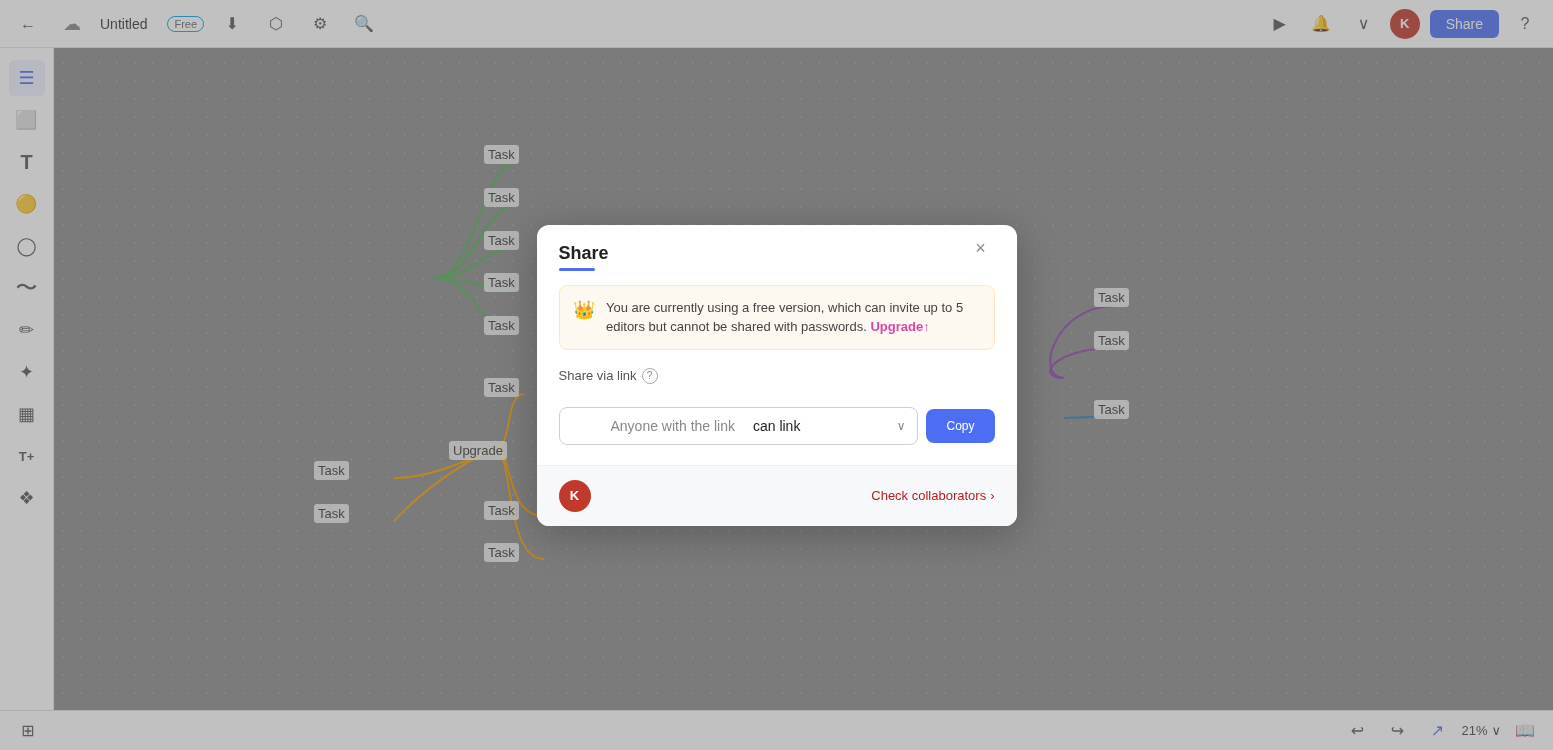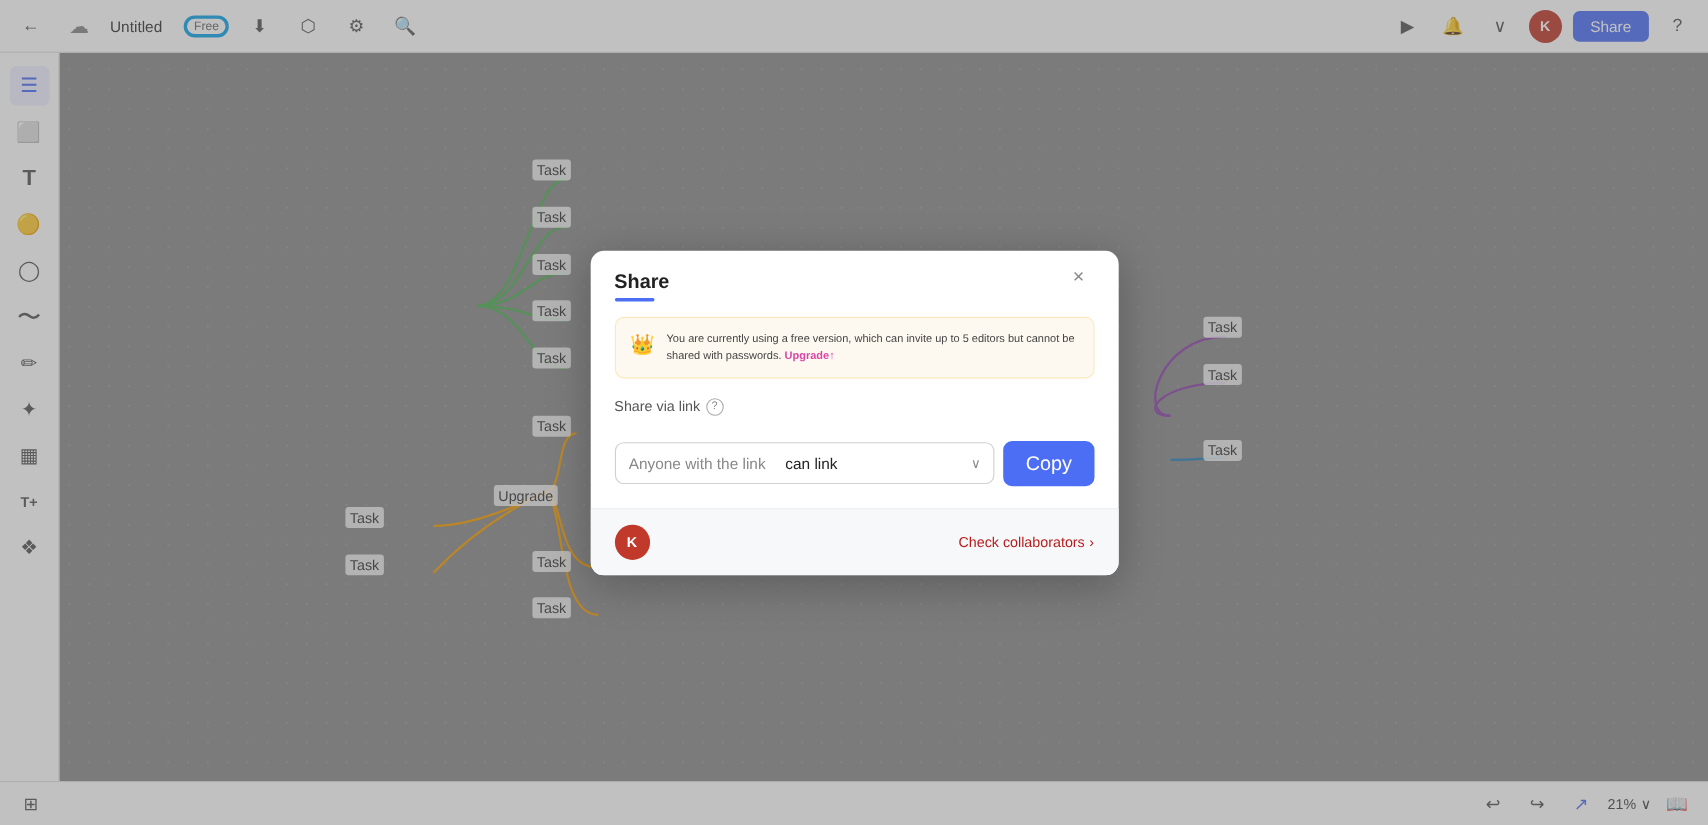--- a/index.html
+++ b/index.html
@@ -53,21 +53,21 @@
       display: flex; align-items: center; justify-content: center;
       color: #555;
       font-size: 16px;
     }
     .app-title {
       display: flex; align-items: center; gap: 20px;
       font-size: 14px; color: #333;
     }
     .free-badge {
       font-size: 11px; color: #666;
-      border: 3px solid #0ea5e9;
+      border: 1px solid #0ea5e9;
       border-radius: 10px;
       padding: 1px 6px;
     }
     .share-btn {
       background: #4c6ef5;
       color: #fff;
       border: none;
       border-radius: 6px;
       padding: 6px 16px;
       font-size: 14px;
@@ -218,21 +218,21 @@
       align-items: flex-start;
       gap: 10px;
       margin-bottom: 18px;
     }
     .free-notice-icon {
       font-size: 18px;
       flex-shrink: 0;
       margin-top: 1px;
     }
     .free-notice-text {
-      font-size: 10px;
+      font-size: 13px;
       color: #444;
       line-height: 1.5;
     }
     .upgrade-link {
       color: #d946a8;
       font-weight: 600;
       cursor: pointer;
       text-decoration: none;
     }
 
@@ -299,35 +299,35 @@
       padding: 10px 12px;
       font-size: 14px;
       color: #333;
       display: flex;
       align-items: center;
       justify-content: space-between;
       cursor: pointer;
       background: #fff;
     }
     .link-select-text {
-      display: flex; align-items: center; gap: 7px;
+      display: flex; align-items: center; gap: 7px; margin-left: 39px;
     }
     .anyone-text { color: #888; }
     .can-edit-text { color: #222; font-weight: 500; }
     .chevron-down {
       color: #888;
       font-size: 12px;
     }
     .copy-btn {
       background: #4c6ef5;
       color: #fff;
       border: none;
       border-radius: 8px;
       padding: 10px 20px;
-      font-size: 18px;
+      font-size: 12px;
       cursor: pointer;
       font-weight: 500;
       text-align: right;
     }
 
     
     .modal-footer {
       background: #f7f8fa;
       padding: 14px 22px;
       display: flex;

